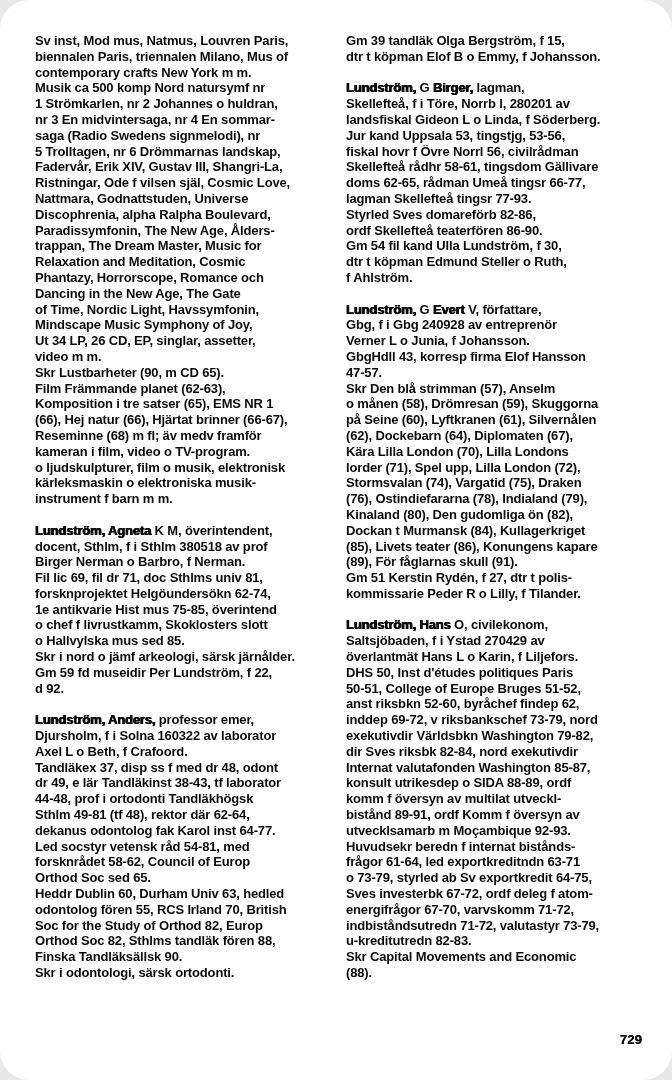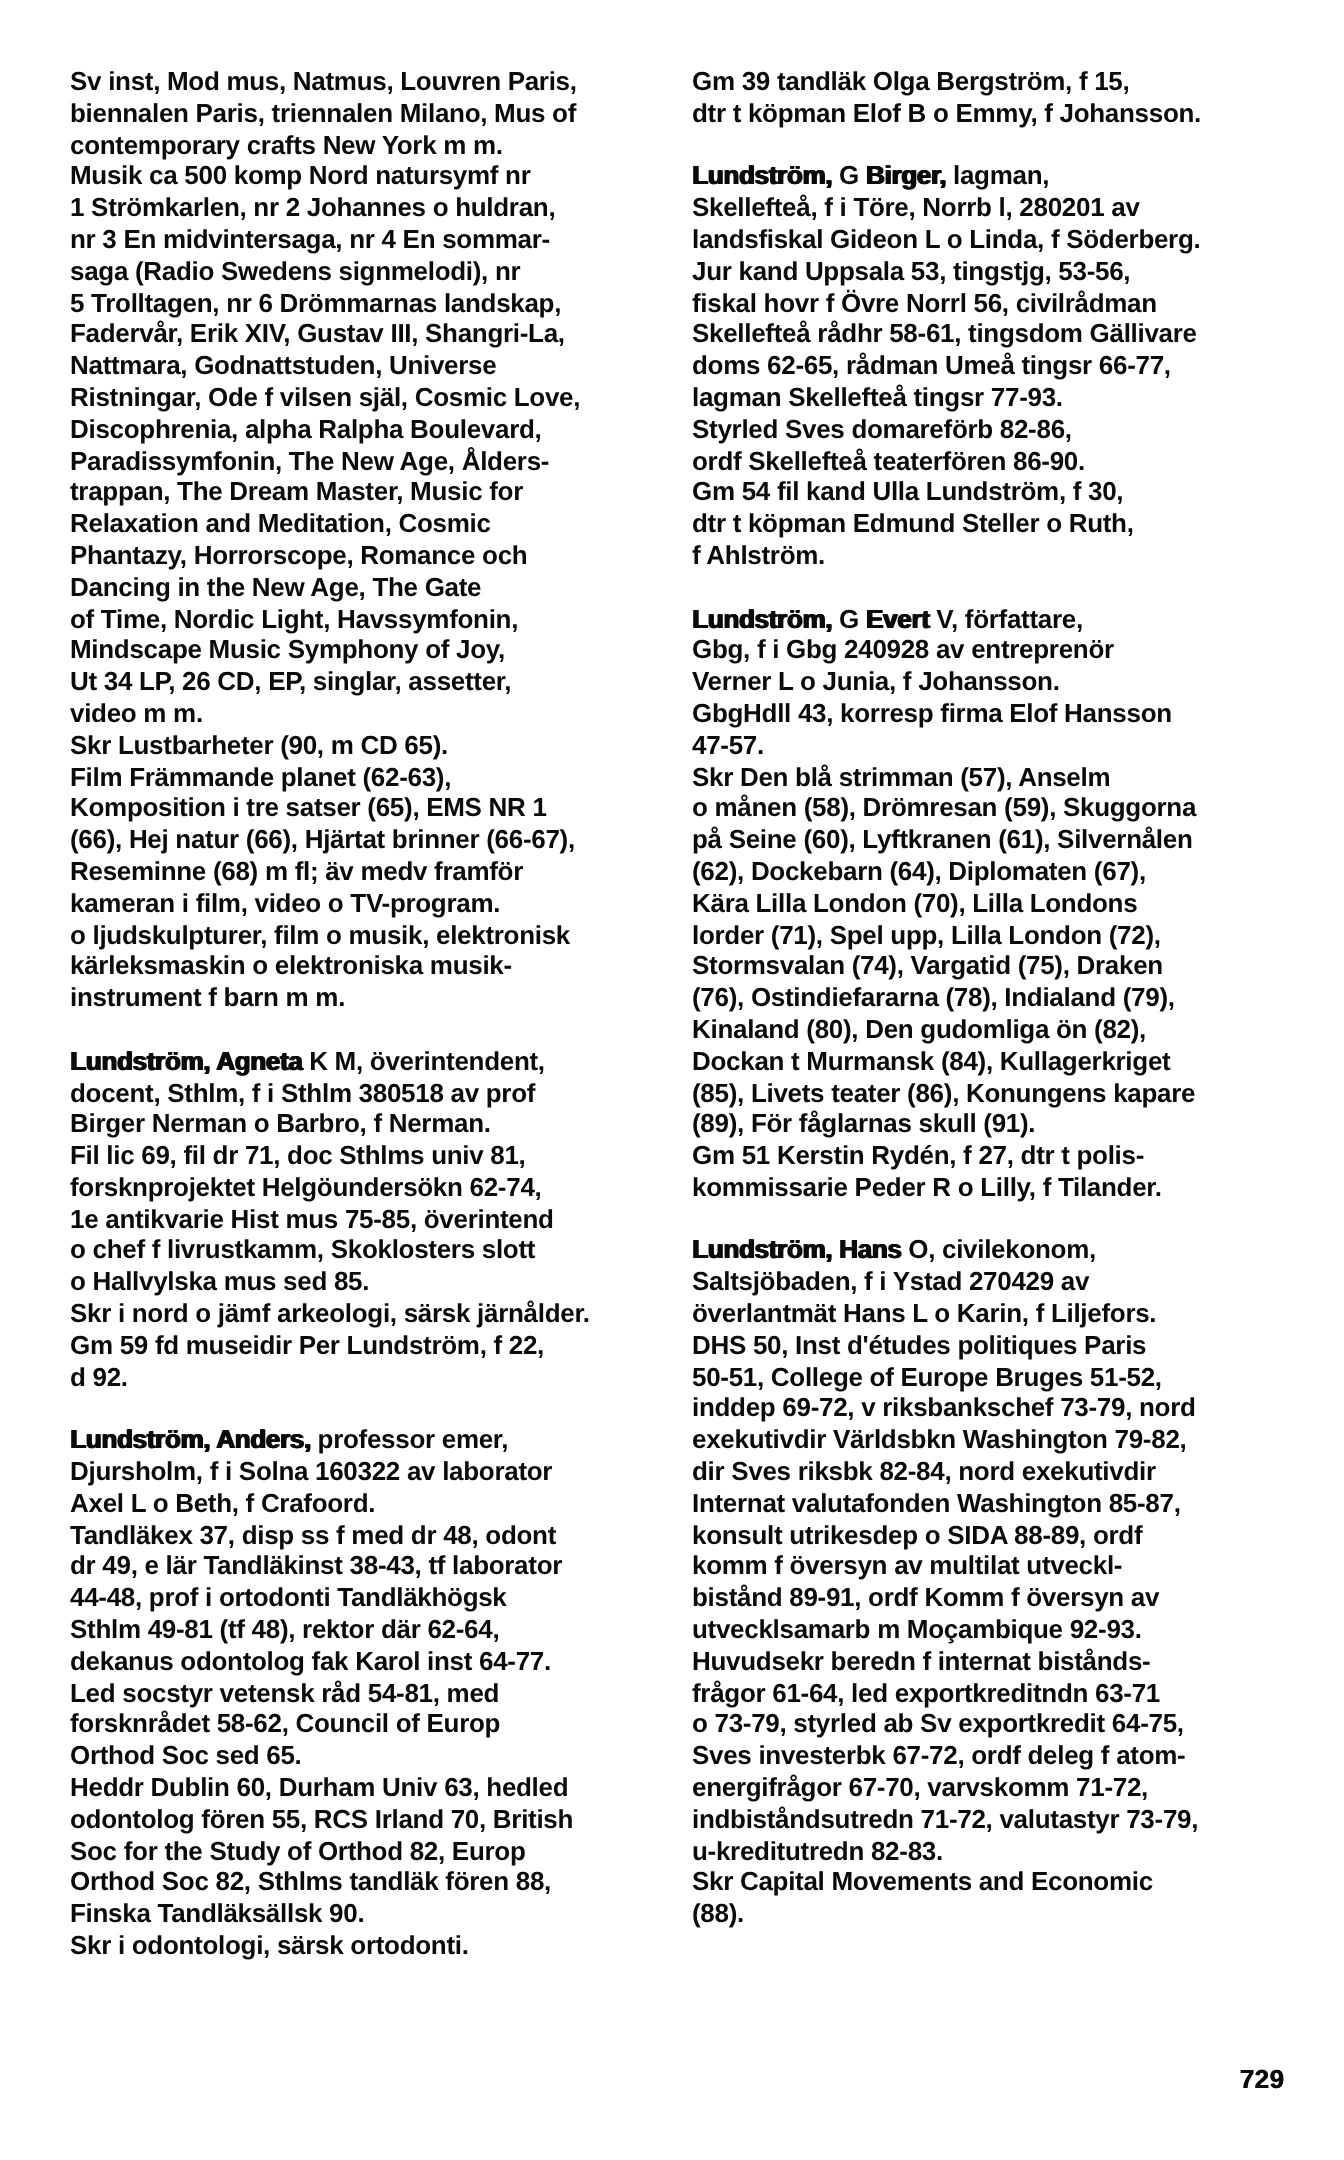--- a/index.html
+++ b/index.html
@@ -9,20 +9,21 @@
   }
   #page {
     position: relative;
     width: 672px;
     height: 1080px;
     background: #ffffff;
     color: #0b0b0b;
     font-family: "Liberation Sans", "DejaVu Sans", sans-serif;
     font-weight: 700;
     overflow: hidden;
+    border-radius: 29px;
   }
   #columns {
     position: absolute;
     top: 33px;
     left: 35px;
     display: flex;
     gap: 9px;
   }
   .col {
     width: 302px;
@@ -62,22 +63,22 @@
         <div class="block">
           <div class="line"><span>Sv inst, Mod mus, Natmus, Louvren Paris,</span></div>
           <div class="line"><span>biennalen Paris, triennalen Milano, Mus of</span></div>
           <div class="line"><span>contemporary crafts New York m m.</span></div>
           <div class="line"><span>Musik ca 500 komp Nord natursymf nr</span></div>
           <div class="line"><span>1 Strömkarlen, nr 2 Johannes o huldran,</span></div>
           <div class="line"><span>nr 3 En midvintersaga, nr 4 En sommar-</span></div>
           <div class="line"><span>saga (Radio Swedens signmelodi), nr</span></div>
           <div class="line"><span>5 Trolltagen, nr 6 Drömmarnas landskap,</span></div>
           <div class="line"><span>Fadervår, Erik XIV, Gustav III, Shangri-La,</span></div>
+          <div class="line"><span>Ristningar, Ode f vilsen själ, Cosmic Love,</span></div>
           <div class="line"><span>Nattmara, Godnattstuden, Universe</span></div>
-          <div class="line"><span>Ristningar, Ode f vilsen själ, Cosmic Love,</span></div>
           <div class="line"><span>Discophrenia, alpha Ralpha Boulevard,</span></div>
           <div class="line"><span>Paradissymfonin, The New Age, Ålders-</span></div>
           <div class="line"><span>trappan, The Dream Master, Music for</span></div>
           <div class="line"><span>Relaxation and Meditation, Cosmic</span></div>
           <div class="line"><span>Phantazy, Horrorscope, Romance och</span></div>
           <div class="line"><span>Dancing in the New Age, The Gate</span></div>
           <div class="line"><span>of Time, Nordic Light, Havssymfonin,</span></div>
           <div class="line"><span>Mindscape Music Symphony of Joy,</span></div>
           <div class="line"><span>Ut 34 LP, 26 CD, EP, singlar, assetter,</span></div>
           <div class="line"><span>video m m.</span></div>
@@ -164,20 +165,21 @@
           <div class="line"><span>(89), För fåglarnas skull (91).</span></div>
           <div class="line"><span>Gm 51 Kerstin Rydén, f 27, dtr t polis-</span></div>
           <div class="line"><span>kommissarie Peder R o Lilly, f Tilander.</span></div>
         </div>
         <div class="block">
           <div class="line"><span class="b">Lundström, Hans</span><span> O, civilekonom,</span></div>
           <div class="line"><span>Saltsjöbaden, f i Ystad 270429 av</span></div>
           <div class="line"><span>överlantmät Hans L o Karin, f Liljefors.</span></div>
           <div class="line"><span>DHS 50, Inst d'études politiques Paris</span></div>
           <div class="line"><span>50-51, College of Europe Bruges 51-52,</span></div>
+          <div class="line"><span>anst riksbkn 52-60, byråchef findep 62,</span></div>
           <div class="line"><span>inddep 69-72, v riksbankschef 73-79, nord</span></div>
           <div class="line"><span>exekutivdir Världsbkn Washington 79-82,</span></div>
           <div class="line"><span>dir Sves riksbk 82-84, nord exekutivdir</span></div>
           <div class="line"><span>Internat valutafonden Washington 85-87,</span></div>
           <div class="line"><span>konsult utrikesdep o SIDA 88-89, ordf</span></div>
           <div class="line"><span>komm f översyn av multilat utveckl-</span></div>
           <div class="line"><span>bistånd 89-91, ordf Komm f översyn av</span></div>
           <div class="line"><span>utvecklsamarb m Moçambique 92-93.</span></div>
           <div class="line"><span>Huvudsekr beredn f internat bistånds-</span></div>
           <div class="line"><span>frågor 61-64, led exportkreditndn 63-71</span></div>

